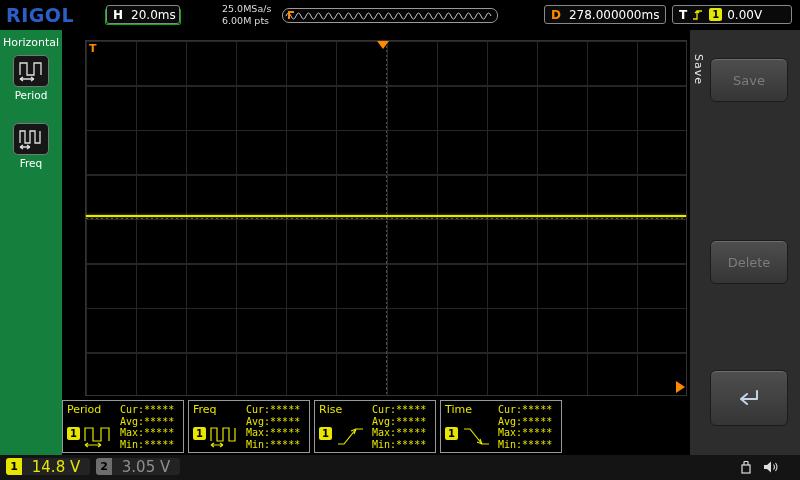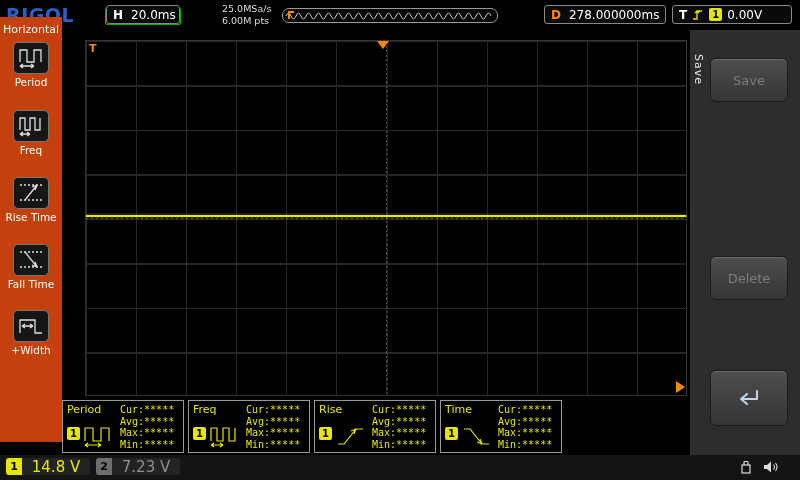--- a/index.html
+++ b/index.html
@@ -27,21 +27,21 @@
           border-left:2px solid #ff8800; border-top:2px solid #ff8800; }
   .d-box { left:544px; width:122px; gap:8px; }
   .d-label { color:#ff8800; font-weight:bold; }
   .t-box { left:672px; width:120px; gap:5px; }
   .t-label { font-weight:bold; }
   .ch-badge { width:13px; height:13px; background:#e6e600; color:#000;
           font-size:10px; font-weight:bold; text-align:center; line-height:13px;
           border-radius:2px; }
 
   
-  .left-menu { position:absolute; left:0; top:17px; width:62px; height:425px; background:#c2410c; }
+  .left-menu { position:absolute; left:0; top:30px; width:62px; height:425px; background:#15803d; }
   .lm-title { text-align:center; color:#fff; font-size:11px; padding-top:6px; }
   .menu-item { position:absolute; width:62px; text-align:center; cursor:pointer; }
   .mi-icon { width:36px; height:32px; margin:0 auto; border:1px solid #777;
           border-radius:5px; background:#161616; display:flex; align-items:center;
           justify-content:center; }
   .mi-label { color:#fff; font-size:10.5px; margin-top:2px; }
 
   
   .graticule { position:absolute; left:85px; top:40px; width:602px; height:356px;
           border:1px solid #333; background-color:#000;
@@ -163,74 +163,39 @@
         <svg width="28" height="24" viewBox="0 0 26 24">
             <g fill="none" stroke="#e0e0e0" stroke-width="1.3">
           <path d="M2 16 V4 H7 V16 H12 V4 H17 V16 H22 V4"></path>
           <path d="M2 20 H12 M2 20 l3 -2 M2 20 l3 2 M12 20 l-3 -2 M12 20 l-3 2"></path>
             </g>
           </svg>
       </div>
       <div class="mi-label">Freq</div>
     </div>
 
-    <div class="menu-item" style="top:160px">
-      <div class="mi-icon">
-        <svg width="28" height="24" viewBox="0 0 26 24">
-            <g fill="none" stroke="#e0e0e0" stroke-width="1.3">
-          <path d="M2 4 H24" stroke-dasharray="2 2"></path>
-          <path d="M2 19 H24" stroke-dasharray="2 2"></path>
-          <path d="M7 19 L19 4 M19 4 l-5 2 M19 4 l-2 5"></path>
-            </g>
-          </svg>
-      </div>
-      <div class="mi-label">Rise Time</div>
-    </div>
-
-    <div class="menu-item" style="top:227px">
-      <div class="mi-icon">
-        <svg width="28" height="24" viewBox="0 0 26 24">
-            <g fill="none" stroke="#e0e0e0" stroke-width="1.3">
-          <path d="M2 4 H24" stroke-dasharray="2 2"></path>
-          <path d="M2 19 H24" stroke-dasharray="2 2"></path>
-          <path d="M7 4 L19 19 M19 19 l-5 -2 M19 19 l-2 -5"></path>
-            </g>
-          </svg>
-      </div>
-      <div class="mi-label">Fall Time</div>
-    </div>
-
-    <div class="menu-item" style="top:293px">
-      <div class="mi-icon">
-        <svg width="28" height="24" viewBox="0 0 26 24">
-            <g fill="none" stroke="#e0e0e0" stroke-width="1.3">
-          <path d="M2 19 V6 H17 V19 H24"></path>
-          <path d="M4 12 H15 M4 12 l3 -2 M4 12 l3 2 M15 12 l-3 -2 M15 12 l-3 2"></path>
-            </g>
-          </svg>
-      </div>
-      <div class="mi-label">+Width</div>
-    </div>
+
+
 
   </div>
 
   <div class="graticule">
     <div class="v-center"></div>
     <div class="h-center"></div>
     <div class="trace"></div>
     <div class="trig-t">T</div>
     <div class="trig-pos"></div>
     <div class="corner-marker"></div>
   </div>
 
   <div class="right-panel">
     <div class="save-tab">Save</div>
 
     <div class="rp-btn disabled" style="top:28px">Save</div>
-    <div class="rp-btn disabled" style="top:226px">Delete</div>
+    <div class="rp-btn disabled" style="top:210px">Delete</div>
 
     <div class="rp-btn tall" style="top:340px">
       <svg width="36" height="28" viewBox="0 0 36 28">
         <path d="M26 7 v8 H11 M16 10 l-6 5 l6 5" fill="none" stroke="#c4d4e4" stroke-width="2" stroke-linecap="round" stroke-linejoin="round"></path>
       </svg>
     </div>
   </div>
 
   <div class="meas-row">
 
@@ -311,21 +276,21 @@
     </div>
   </div>
 
   <div class="status-bar">
     <div class="ch-chip ch1" style="left:6px">
       <span class="ch-num">1</span>
       <span class="ch-scale">14.8 V</span>
     </div>
     <div class="ch-chip ch2" style="left:96px">
       <span class="ch-num">2</span>
-      <span class="ch-scale">7.23 V</span>
+      <span class="ch-scale">3.05 V</span>
     </div>
 
     <svg class="sb-icon" style="left:738px" width="16" height="16" viewBox="0 0 16 16">
       <g fill="none" stroke="#ddd" stroke-width="1.2">
         <rect x="4" y="6" width="8" height="8"></rect>
         <path d="M6 6 V2.5 M10 6 V2.5 M6 2.5 H10"></path>
       </g>
     </svg>
     <svg class="sb-icon" style="left:762px" width="17" height="16" viewBox="0 0 17 16">
       <path d="M2 6 h3 l4 -3.5 v11 l-4 -3.5 h-3 z" fill="#ddd"></path>

